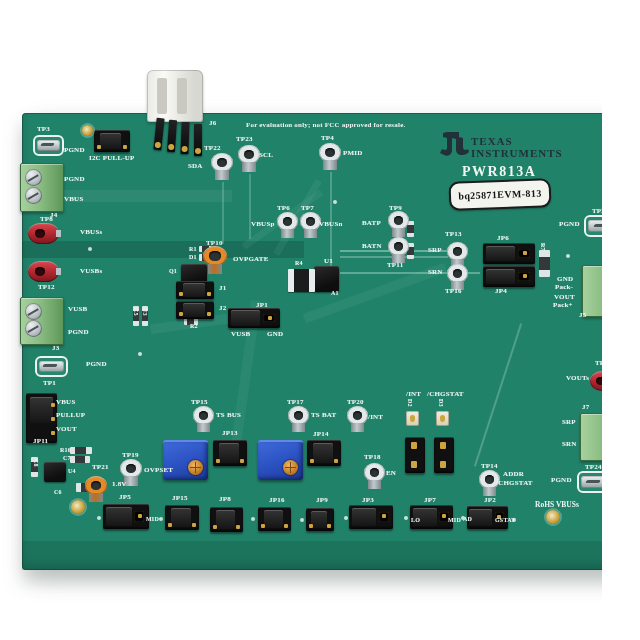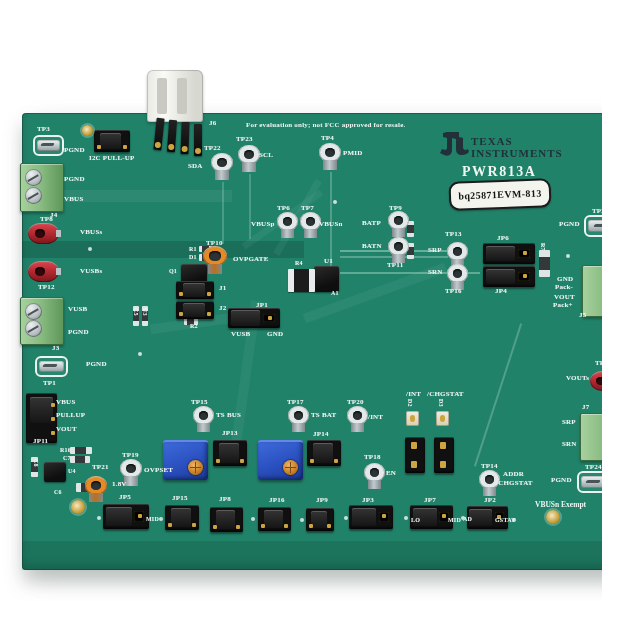--- a/index.html
+++ b/index.html
@@ -494,14 +494,14 @@
     <svg viewBox="0 0 32 28" width="32" height="28">
       <path fill="#22303a" d="M10 1h12v5l4 1v9c0 2 1 3 3 3l2-1 1 3c-2 2-4 3-7 3-4 0-6-2-6-6V8l-4-1v12c0 4-3 7-8 5l-4-2 2-4 3 1c1 0 2-1 2-2V7L6 6V2l4-1z"></path>
     </svg>
   </div>
   <div class="brandtxt" style="left:471px;top:136px;font-size:11px;">TEXAS</div>
   <div class="brandtxt" style="left:471px;top:148px;font-size:11px;">INSTRUMENTS</div>
   <div class="partnum">PWR813A</div>
   <div class="sticker">bq25871EVM-813</div>
 
   <div class="disclaimer">For evaluation only; not FCC approved for resale.</div>
-  <div class="rohs">VBUSn Exempt</div>
+  <div class="rohs">RoHS VBUSs</div>
 </div>
 
 </body></html>

